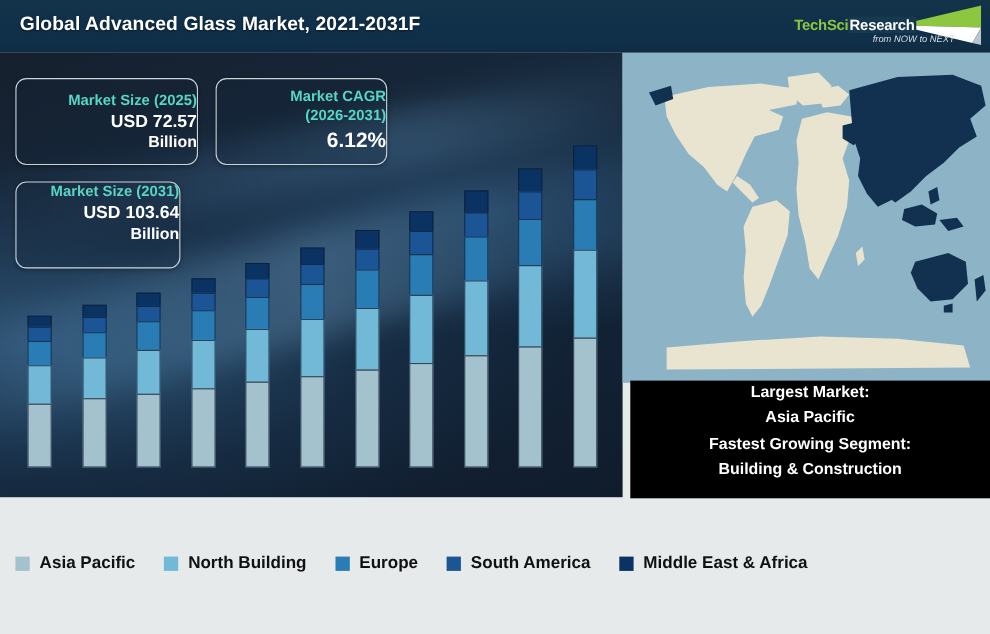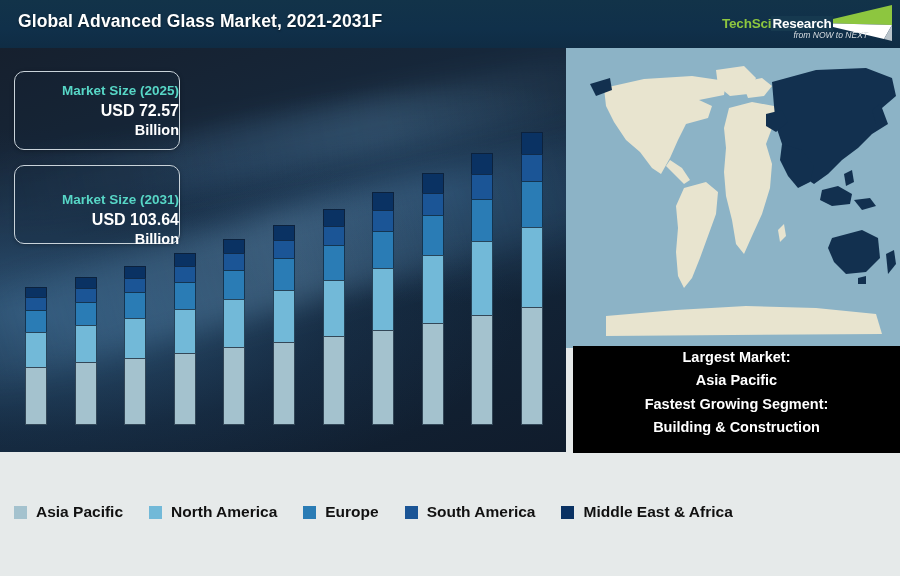--- a/index.html
+++ b/index.html
@@ -62,21 +62,21 @@
     border:1.6px solid #c9d3da; border-radius:10px;
     background:rgba(18,36,56,.22);
     text-align:right;
     box-shadow:0 1px 4px rgba(0,0,0,.28);
   }
   .stat-label { color:#57d6c6; font-size:13.5px; font-weight:bold; line-height:1.25; }
   .stat-value { color:#ffffff; font-size:16px; font-weight:bold; line-height:1.35; }
   .stat-unit  { color:#ffffff; font-size:14.5px; font-weight:bold; line-height:1.3; }
   #card-size-2025 { left:14px;  top:23px;  width:166px; height:79px; padding-top:11px; }
   #card-cagr      { left:196px; top:23px;  width:156px; height:79px; padding-top:8px; }
-  #card-size-2031 { left:14px;  top:117px; width:166px; height:79px; padding-top:26px; }
+  #card-size-2031 { left:14px;  top:117px; width:150px; height:79px; padding-top:0; }
   #card-cagr .stat-value { font-size:19px; margin-top:2px; }
 
   
   .plot { position:absolute; left:0; top:0; width:566px; height:404px; }
   .bar-col {
     position:absolute; bottom:27px; width:22px;
   }
   .seg { width:100%; border:.7px solid rgba(14,30,48,.75); border-bottom:none; }
   .seg.first { border-bottom:.7px solid rgba(14,30,48,.75); }
 
@@ -139,20 +139,25 @@
   </div>
 
   <div class="chart-panel">
     <div class="sweep2"></div>
     <div class="sweep"></div>
 
     <div class="stat-card" id="card-size-2025">
       <div class="stat-label">Market Size (2025)</div>
       <div class="stat-value">USD 72.57</div>
       <div class="stat-unit">Billion</div>
+    </div>
+    <div class="stat-card" id="card-cagr">
+      <div class="stat-label">Market CAGR</div>
+      <div class="stat-label">(2026-2031)</div>
+      <div class="stat-value">6.12%</div>
     </div>
     <div class="stat-card" id="card-size-2031">
       <div class="stat-label">Market Size (2031)</div>
       <div class="stat-value">USD 103.64</div>
       <div class="stat-unit">Billion</div>
     </div>
 
     <div class="plot" id="plot">
         <div class="bar-col" style="left: 25px;">
           <div class="seg" style="height: 10.515px; background: rgb(10, 50, 99);"></div>
@@ -271,21 +276,21 @@
     <div>Building &amp; Construction</div>
   </div>
 
   <div class="legend" id="legend">
       <div class="legend-item">
         <span class="legend-swatch" style="background: rgb(164, 194, 206);"></span>
         <span class="legend-text">Asia Pacific</span>
       </div>
       <div class="legend-item">
         <span class="legend-swatch" style="background: rgb(114, 185, 216);"></span>
-        <span class="legend-text">North America</span>
+        <span class="legend-text">North Building</span>
       </div>
       <div class="legend-item">
         <span class="legend-swatch" style="background: rgb(42, 124, 181);"></span>
         <span class="legend-text">Europe</span>
       </div>
       <div class="legend-item">
         <span class="legend-swatch" style="background: rgb(27, 85, 150);"></span>
         <span class="legend-text">South America</span>
       </div>
       <div class="legend-item">

